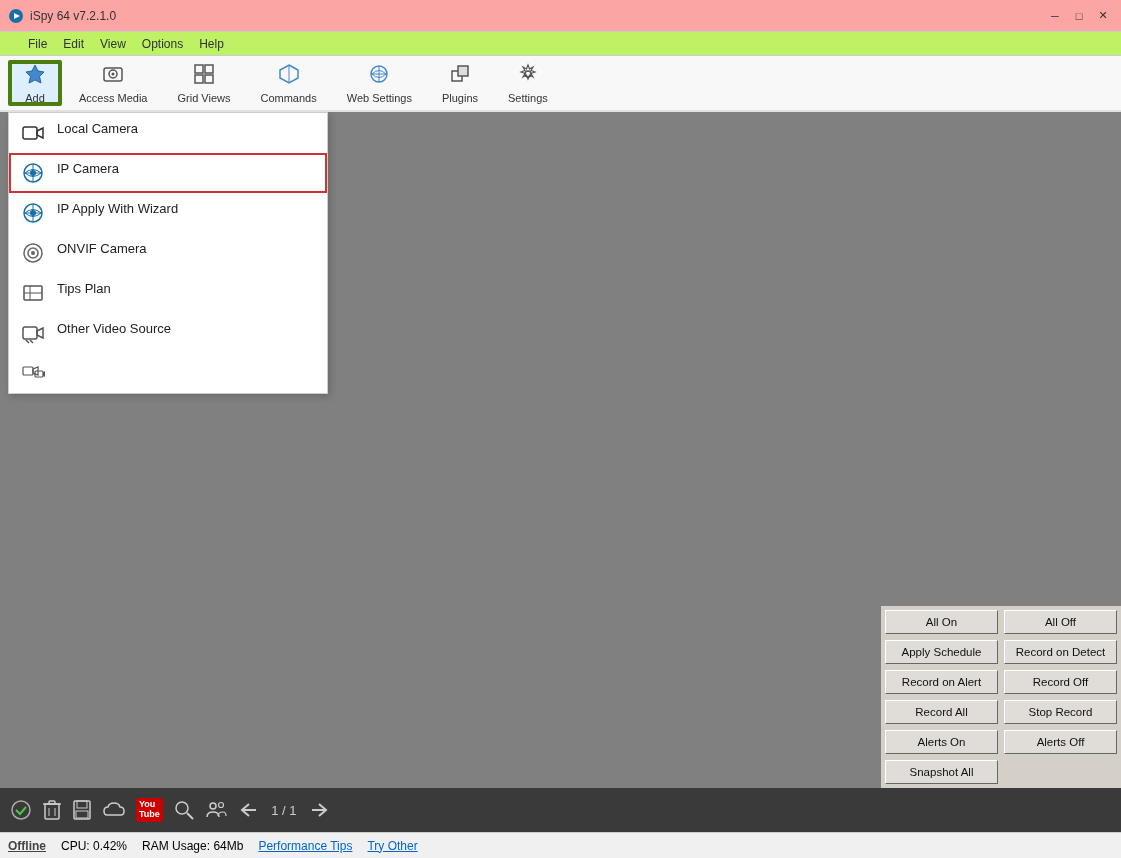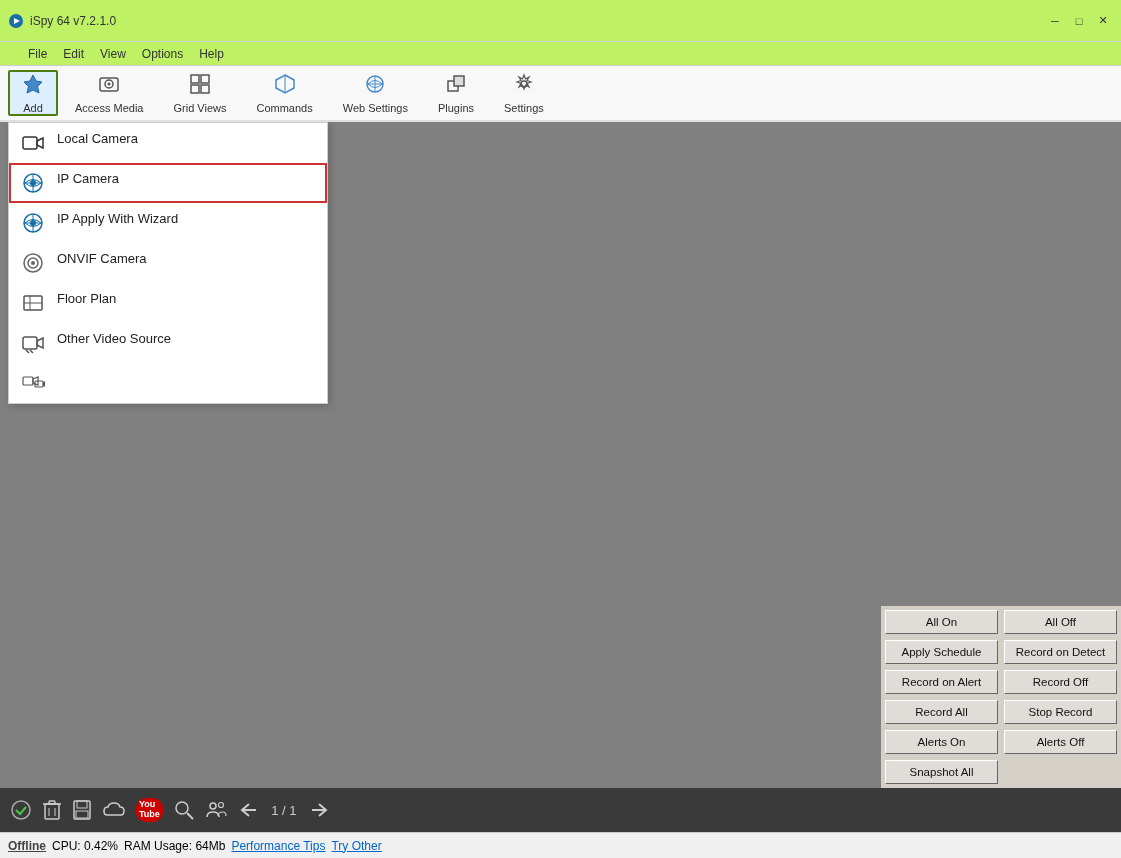--- a/index.html
+++ b/index.html
@@ -9,22 +9,22 @@
       background: #f0f0f0;
       width: 1121px;
       height: 858px;
       overflow: hidden;
       display: flex;
       flex-direction: column;
     }
 
     
     #title-bar {
-      background: #bef264;
-      height: 42px;
+      background: #fca5a5;
+      height: 32px;
       display: flex;
       align-items: center;
       padding: 0 8px;
       border-bottom: 1px solid #ccc;
       user-select: none;
     }
     #title-bar .title-icon {
       width: 16px;
       height: 16px;
       margin-right: 6px;
@@ -88,21 +88,21 @@
       padding: 4px 12px;
       height: 46px;
       border: 1px solid transparent;
       background: transparent;
       cursor: pointer;
       font-size: 11px;
       color: #333;
       gap: 2px;
       border-radius: 2px;
     }
-    .toolbar-btn.active { background: #ddeeff; border: 2px solid #4d7c0f; }
+    .toolbar-btn.active { background: #ddeeff; border: 4px solid #4d7c0f; }
     .toolbar-btn .btn-icon {
       font-size: 18px;
     }
 
     
     #main {
       flex: 1;
       background: #808080;
       position: relative;
       overflow: hidden;
@@ -200,21 +200,21 @@
     }
 
     #statusbar-bottom {
       height: 26px;
       background: #f0f0f0;
       border-top: 1px solid #ccc;
       display: flex;
       align-items: center;
       padding: 0 8px;
       font-size: 12px;
-      gap: 6px;
+      gap: 15px;
     }
   </style>
 </head>
 <body>
 
 <div id="title-bar">
   <div class="title-icon">
     <svg width="16" height="16" viewBox="0 0 16 16">
       <circle cx="8" cy="8" r="7" fill="#1a6ea8"></circle>
       <polygon points="6,5 12,8 6,11" fill="white"></polygon>
@@ -364,21 +364,21 @@
     </div>
 
     <div class="dropdown-item">
       <div class="item-icon">
         <svg width="24" height="24" viewBox="0 0 24 24">
           <rect x="3" y="5" width="18" height="14" rx="1" fill="none" stroke="#555" stroke-width="1.5"></rect>
           <line x1="9" y1="5" x2="9" y2="19" stroke="#555" stroke-width="1"></line>
           <line x1="3" y1="12" x2="21" y2="12" stroke="#555" stroke-width="1"></line>
         </svg>
       </div>
-      <span>Floor Plan</span>
+      <span>Tips Plan</span>
     </div>
 
 
     <div class="dropdown-item">
       <div class="item-icon">
         <svg width="24" height="24" viewBox="0 0 24 24">
           <rect x="2" y="6" width="14" height="12" rx="2" fill="none" stroke="#555" stroke-width="1.5"></rect>
           <polygon points="16,10 22,7 22,17 16,14" fill="none" stroke="#555" stroke-width="1.5"></polygon>
           <line x1="5" y1="19" x2="8" y2="22" stroke="#555" stroke-width="1.5"></line>
           <line x1="9" y1="19" x2="12" y2="22" stroke="#555" stroke-width="1.5"></line>
@@ -444,21 +444,21 @@
       </svg>
     </div>
 
     <div class="bottom-icon">
       <svg width="24" height="22" viewBox="0 0 24 22">
         <path d="M5 16 Q2 16 2 12 Q2 8 6 8 Q7 4 12 4 Q17 4 18 8 Q22 8 22 12 Q22 16 19 16 Z" fill="none" stroke="#ccc" stroke-width="1.5"></path>
       </svg>
     </div>
 
     <div class="bottom-icon">
-      <span style="background:#cc0000; color:white; font-size:9px; font-weight:bold; padding:2px 3px; border-radius:10px; line-height:1.1;">You<br>Tube</span>
+      <span style="background:#cc0000; color:white; font-size:9px; font-weight:bold; padding:2px 3px; border-radius:2px; line-height:1.1;">You<br>Tube</span>
     </div>
 
     <div class="bottom-icon">
       <svg width="22" height="22" viewBox="0 0 22 22">
         <circle cx="9" cy="9" r="6" fill="none" stroke="#ccc" stroke-width="1.5"></circle>
         <line x1="14" y1="14" x2="20" y2="20" stroke="#ccc" stroke-width="2"></line>
       </svg>
     </div>
 
     <div class="bottom-icon">

